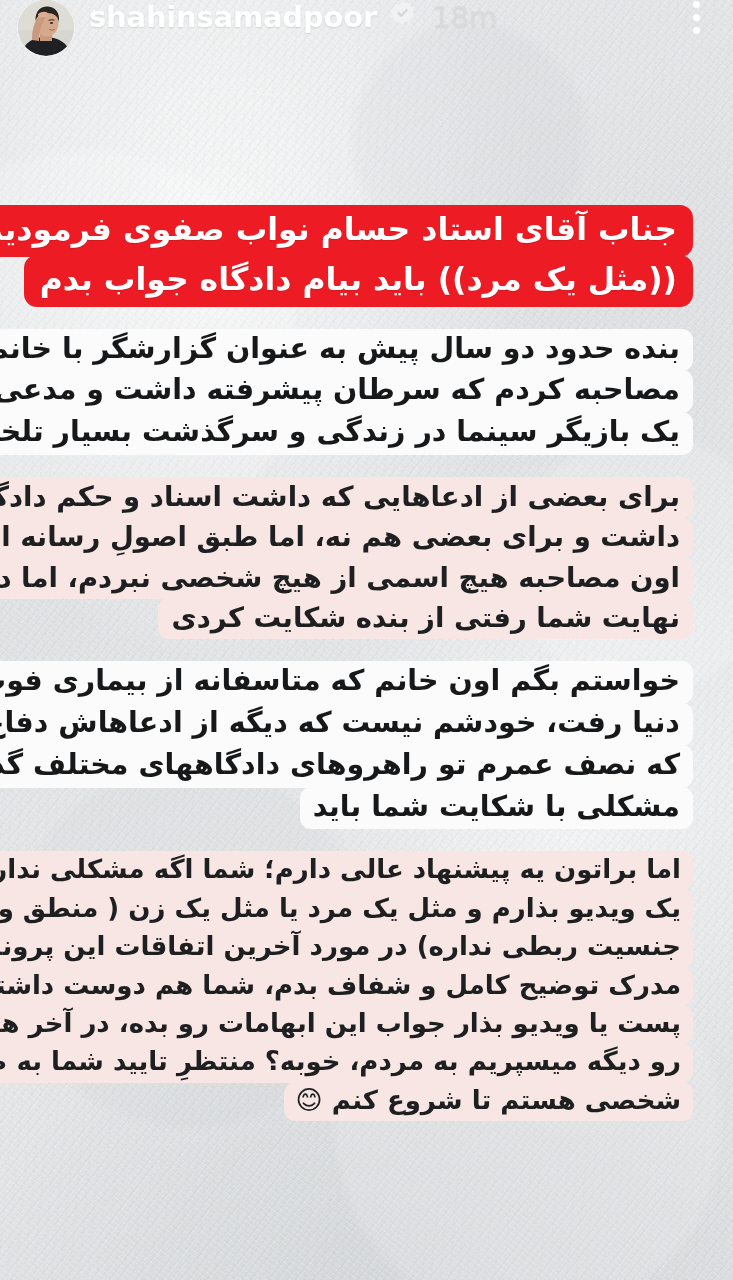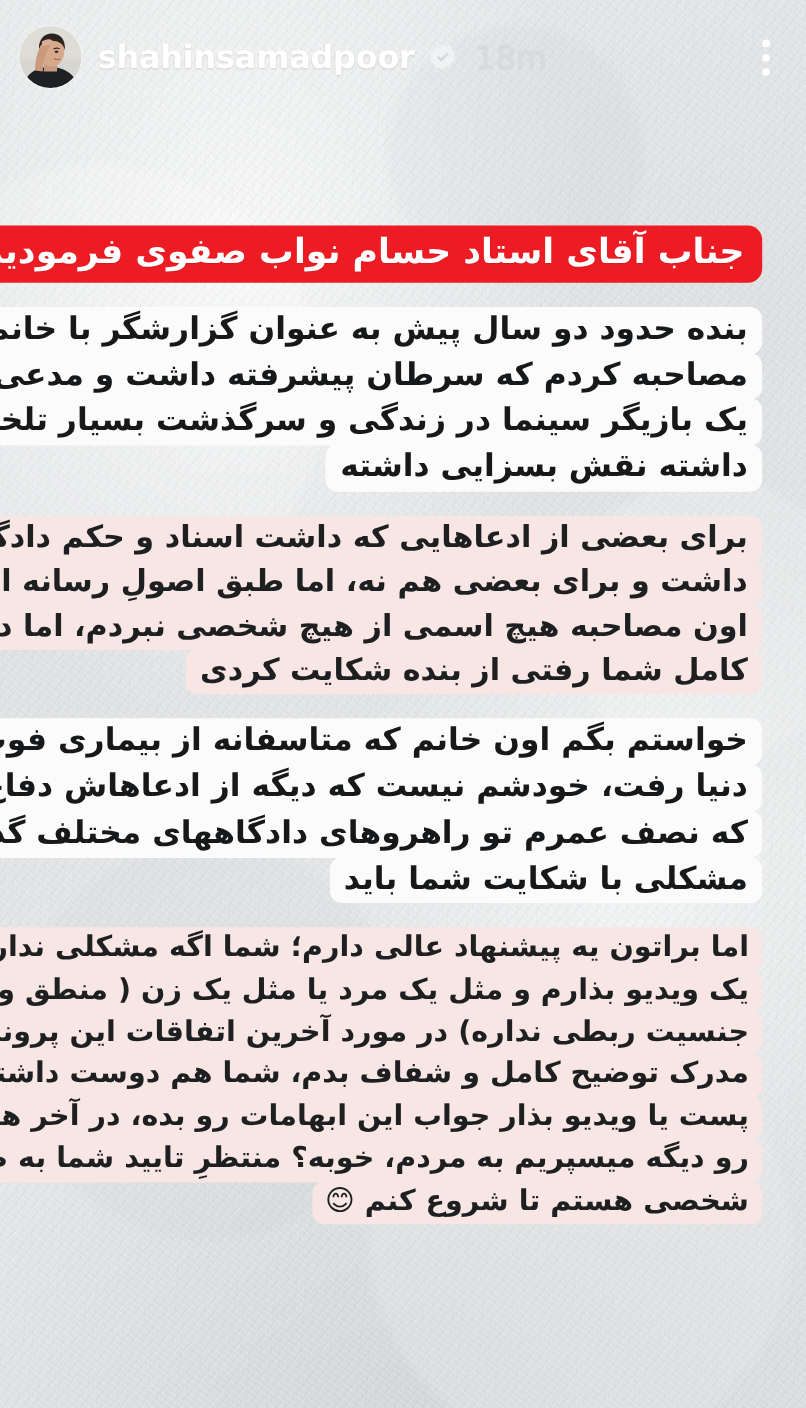--- a/index.html
+++ b/index.html
@@ -54,21 +54,21 @@
       radial-gradient(circle at 26% 74%, rgba(183,188,192,.25) 0 16%, rgba(183,188,192,0) 17%),
       radial-gradient(circle at 72% 88%, rgba(255,255,255,.40) 0 15%, rgba(255,255,255,0) 16%);
   }
 
   
   .story-header {
     position: absolute;
     top: 0; left: 0; right: 0;
     height: 104px;
     display: flex;
-    align-items: center;
+    align-items: flex-start;
     direction: ltr;
     padding: 0 20px 0 18px;
     z-index: 6;
   }
 
   .avatar {
     flex: 0 0 auto;
     width: 56px;
     height: 56px;
     border-radius: 50%;
@@ -234,32 +234,32 @@
     <div class="more-icon">
       <i></i>
       <i></i>
       <i></i>
     </div>
   </div>
 
   <div class="story-body" id="story-body">
       <div class="text-block block-headline">
         <div class="line">جناب آقای استاد حسام نواب صفوی فرمودید</div>
+        <div class="line">((مثل یک مرد)) باید بیام دادگاه جواب بدم</div>
       </div>
       <div class="text-block block-white">
         <div class="line">بنده حدود دو سال پیش به عنوان گزارشگر با خانمی</div>
         <div class="line">مصاحبه کردم که سرطان پیشرفته داشت و مدعی بود</div>
         <div class="line">یک بازیگر سینما در زندگی و سرگذشت بسیار تلخی که</div>
-        <div class="line">داشته نقش بسزایی داشته</div>
       </div>
       <div class="text-block block-pink">
         <div class="line">برای بعضی از ادعاهایی که داشت اسناد و حکم دادگاه</div>
         <div class="line">داشت و برای بعضی هم نه، اما طبق اصولِ رسانه ای من در</div>
         <div class="line">اون مصاحبه هیچ اسمی از هیچ شخصی نبردم، اما در</div>
-        <div class="line">کامل شما رفتی از بنده شکایت کردی</div>
+        <div class="line">نهایت شما رفتی از بنده شکایت کردی</div>
       </div>
       <div class="text-block block-white">
         <div class="line">خواستم بگم اون خانم که متاسفانه از بیماری فوت شد و از</div>
         <div class="line">دنیا رفت، خودشم نیست که دیگه از ادعاهاش دفاع کنه، منم</div>
         <div class="line">که نصف عمرم تو راهروهای دادگاههای مختلف گذشته و</div>
         <div class="line">مشکلی با شکایت شما باید</div>
       </div>
       <div class="text-block block-pink block-dense">
         <div class="line">اما براتون یه پیشنهاد عالی دارم؛ شما اگه مشکلی نداری من حاضرم</div>
         <div class="line">یک ویدیو بذارم و مثل یک مرد یا مثل یک زن ( منطق و استدلال به</div>

